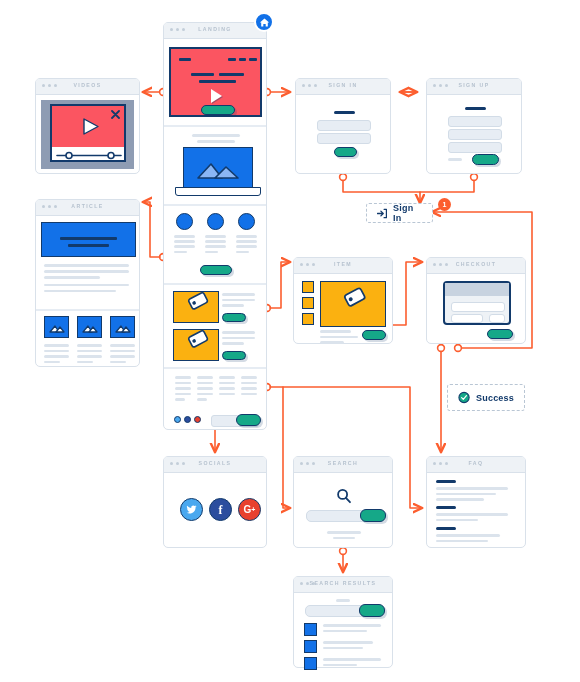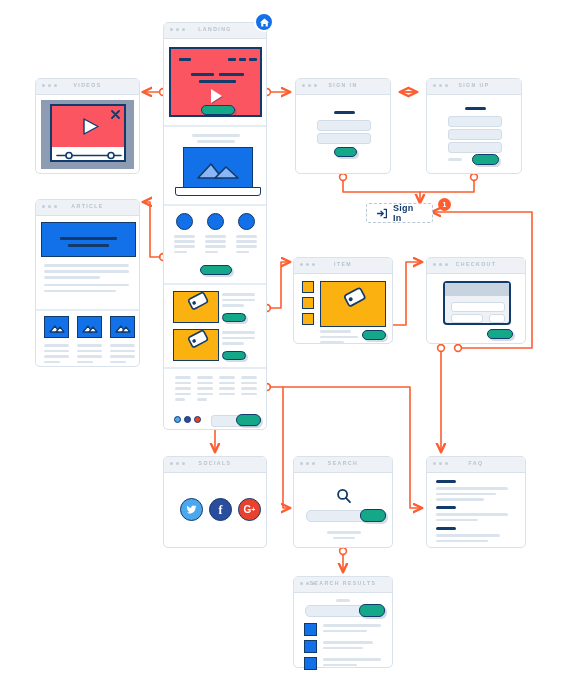--- a/index.html
+++ b/index.html
@@ -462,20 +462,27 @@
                   border:2px solid #123a6b;border-radius:4px;box-sizing:border-box;">
         <div style="position:absolute;left:0;top:0;width:100%;height:13px;background:#c8d3e0;"></div>
         <div class="inp" style="position:absolute;left:6px;top:19px;width:52px;height:8px;background:#ffffff;"></div>
         <div class="inp" style="position:absolute;left:6px;top:31px;width:30px;height:7px;background:#ffffff;"></div>
         <div class="inp" style="position:absolute;left:44px;top:31px;width:14px;height:7px;background:#ffffff;"></div>
       </div>
       <div class="pill" style="position:absolute;left:60px;top:55px;width:24px;height:8px;"></div>
     </div>
   </div>
 
+  <div class="dnode" id="success-node" style="left:447px;top:384px;width:78px;height:27px;">
+    <svg width="15" height="15" viewBox="0 0 16 16">
+      <circle cx="8" cy="8" r="6.8" fill="#15a888" stroke="#123a6b" stroke-width="1.4"></circle>
+      <path d="M4.8,8.2 L7,10.4 L11.2,5.6" stroke="#ffffff" stroke-width="1.6" fill="none" stroke-linecap="round" stroke-linejoin="round"></path>
+    </svg>
+    <span class="lbl">Success</span>
+  </div>
 
   <div class="card" id="socials">
     <div class="bar">
       <span class="dots">
           <i></i>
           <i></i>
           <i></i>
         </span>
       <span class="ttl">SOCIALS</span>
     </div>

